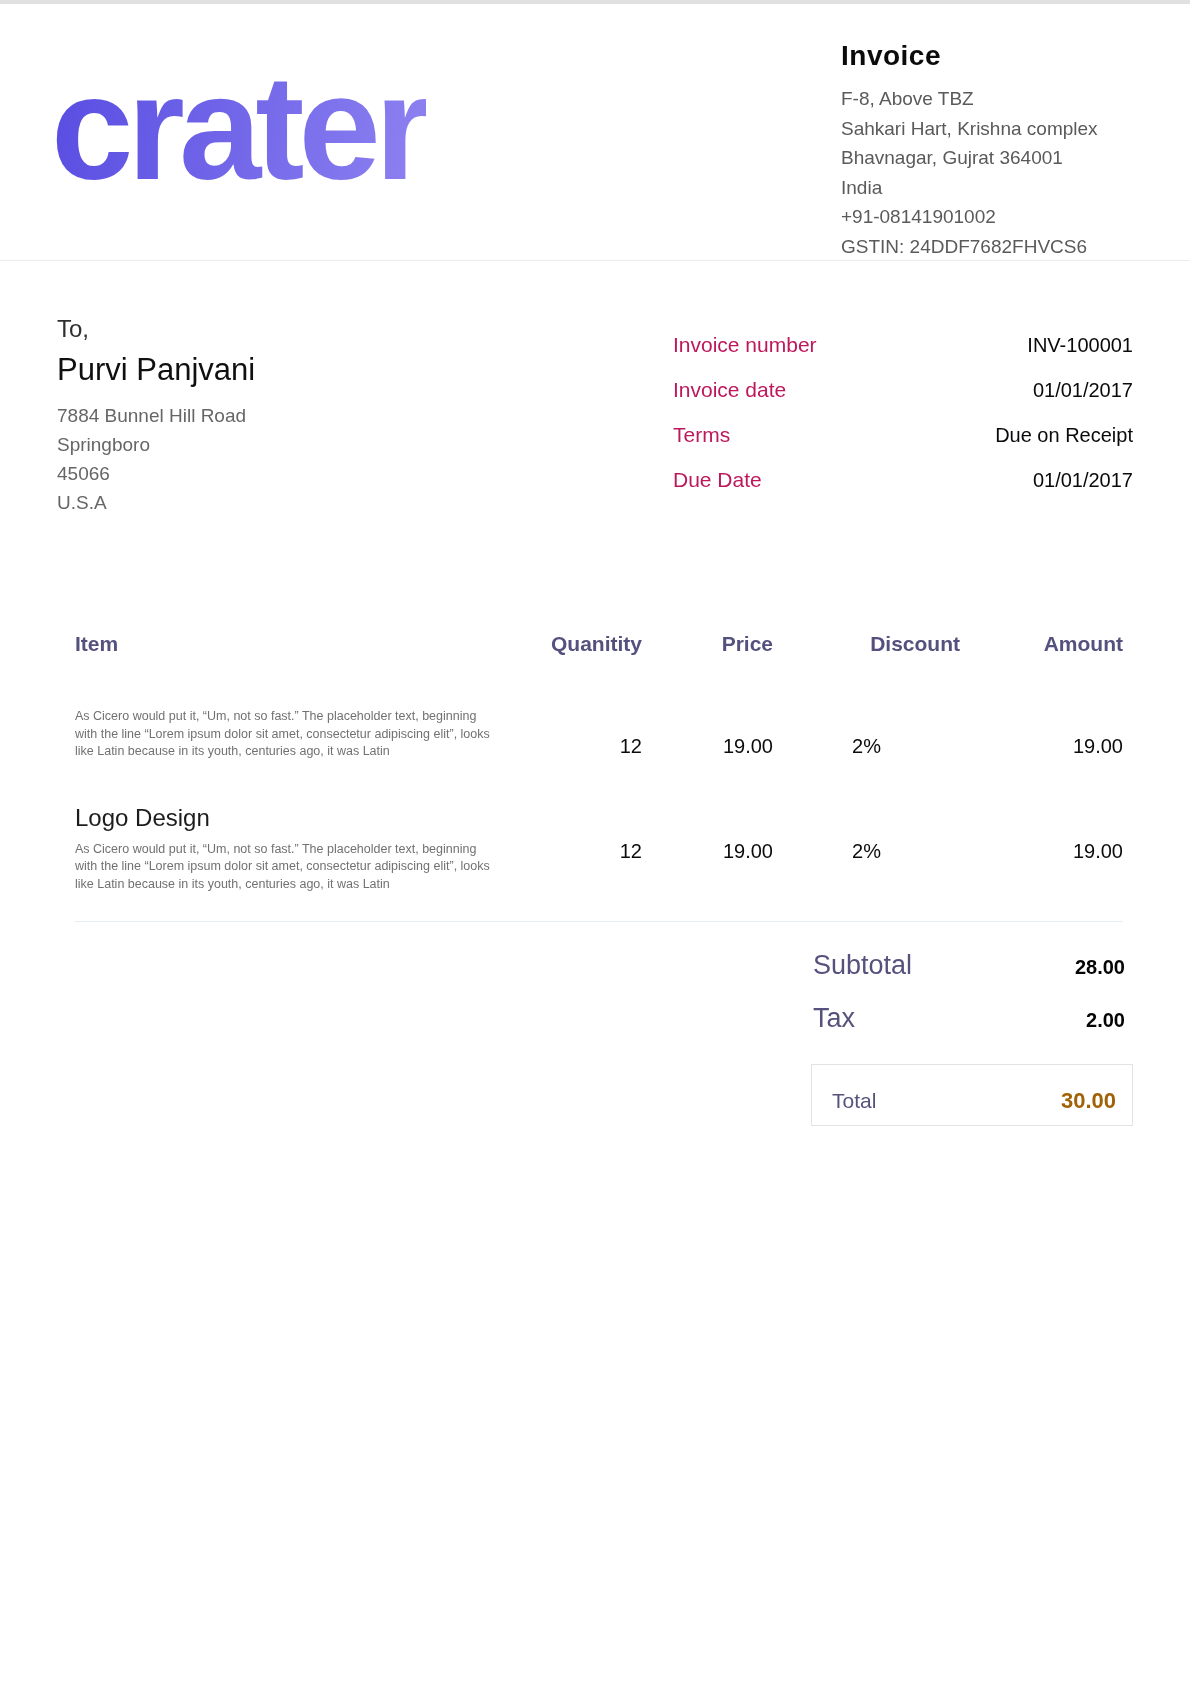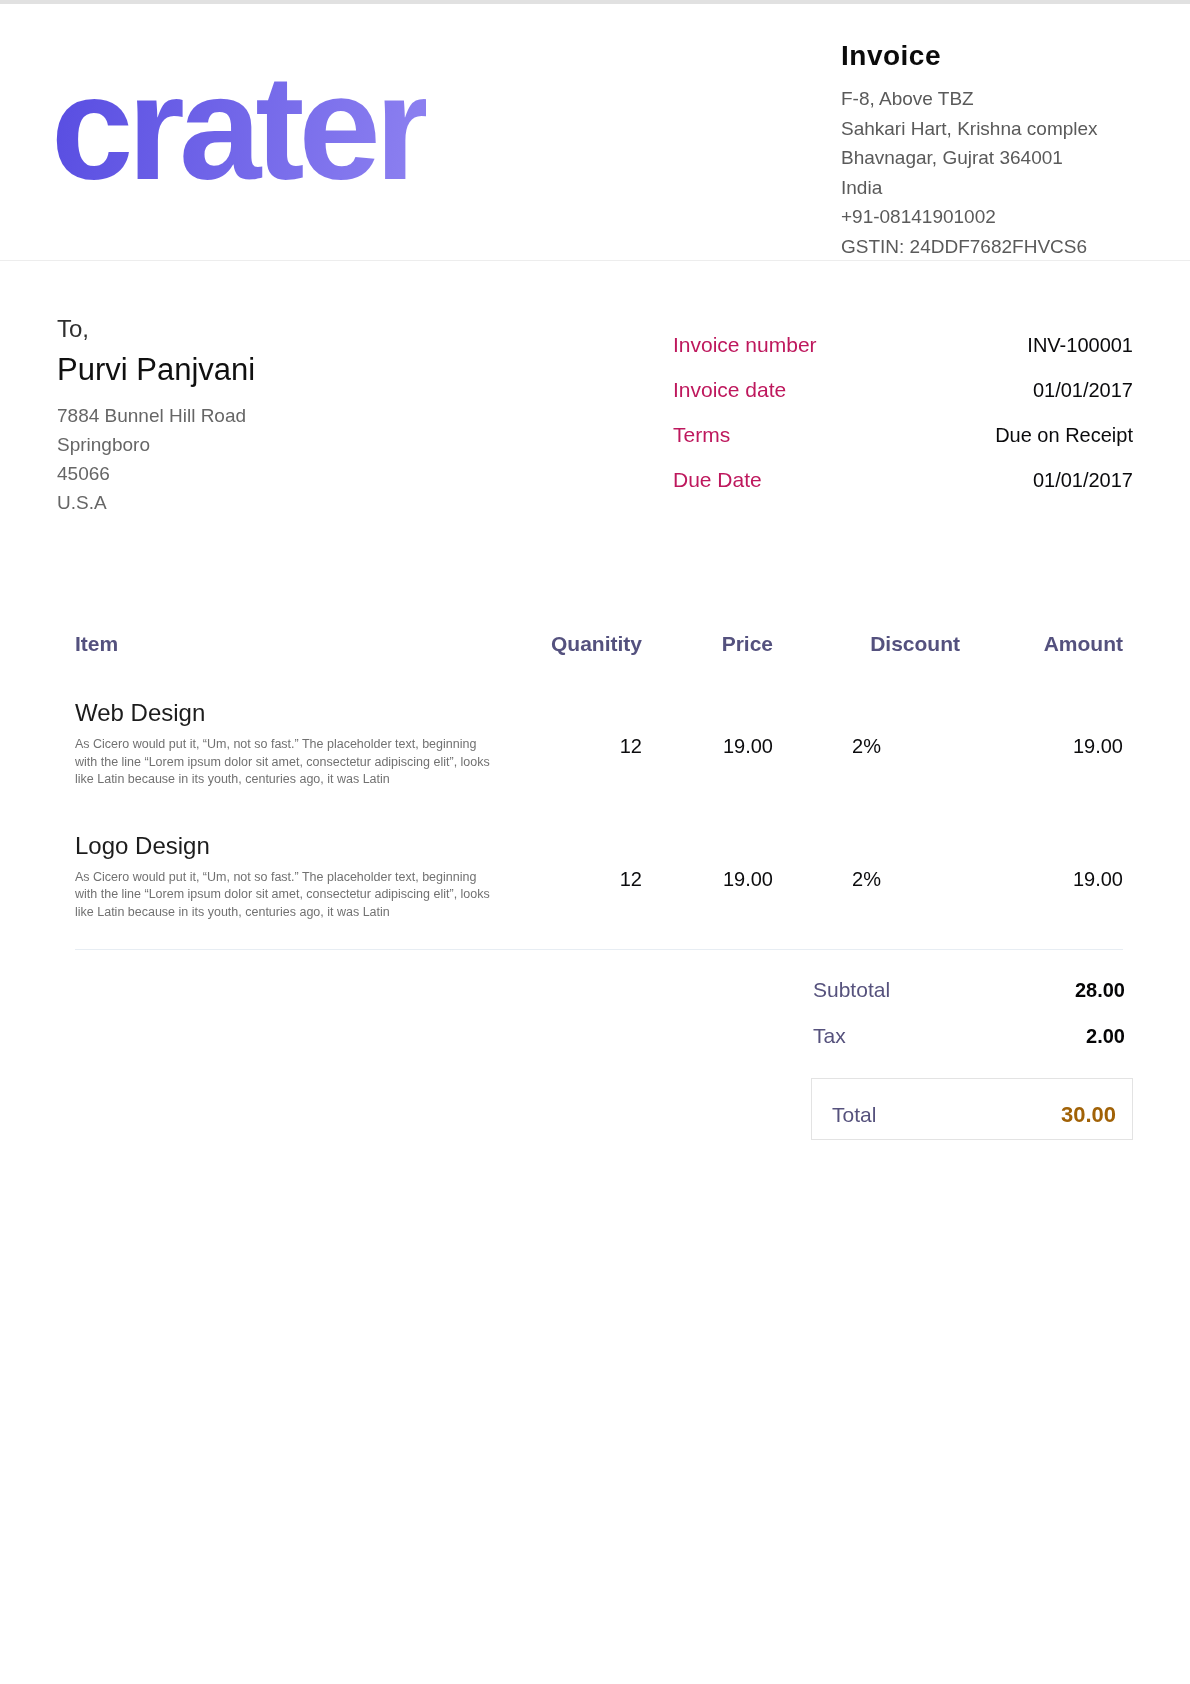--- a/index.html
+++ b/index.html
@@ -53,21 +53,21 @@
   .item-row { margin-bottom:28px; }
   .item-name { font-size:24px; font-weight:500; color:#1c1c1c; }
   .item-desc { margin-top:9px; font-size:12.5px; line-height:17.5px; color:#717171; max-width:437px; }
   .cell-num { font-size:20px; font-weight:500; color:#0c0c0e; text-align:right; padding-top:36px; }
   .cell-num.center { text-align:center; }
   .divider { border:none; border-top:1px solid #e7edf3; margin-top:23px; }
 
   
   .totals { width:312px; margin:28px 65px 0 auto; }
   .tot-row { display:flex; justify-content:space-between; align-items:baseline; margin-bottom:22px; }
-  .tot-label { font-size:21px; color:#56527d; }
+  .tot-label { font-size:27px; color:#56527d; }
   .tot-value { font-size:20px; font-weight:bold; color:#050506; }
   .total-box {
     width:322px; height:62px;
     margin:30px 57px 0 auto;
     border:1px solid #e3e3e3; background:#ffffff;
     display:flex; justify-content:space-between; align-items:center;
     padding:12px 16px 0 20px;
   }
   .total-box .tot-label { font-size:21px; }
   .grand-total { font-size:22px; font-weight:bold; color:#a16207; }
@@ -126,21 +126,20 @@
   <div class="tgrid thead">
     <div class="th">Item</div>
     <div class="th num">Quanitity</div>
     <div class="th num">Price</div>
     <div class="th num">Discount</div>
     <div class="th num">Amount</div>
   </div>
 
   <div class="tgrid item-row">
     <div>
-      <div class="item-name">Web Design</div>
       <div class="item-desc">As Cicero would put it, “Um, not so fast.” The placeholder text, beginning with the line “Lorem ipsum dolor sit amet, consectetur adipiscing elit”, looks like Latin because in its youth, centuries ago, it was Latin</div>
     </div>
     <div class="cell-num">12</div>
     <div class="cell-num">19.00</div>
     <div class="cell-num center">2%</div>
     <div class="cell-num">19.00</div>
   </div>
 
   <div class="tgrid item-row">
     <div>

